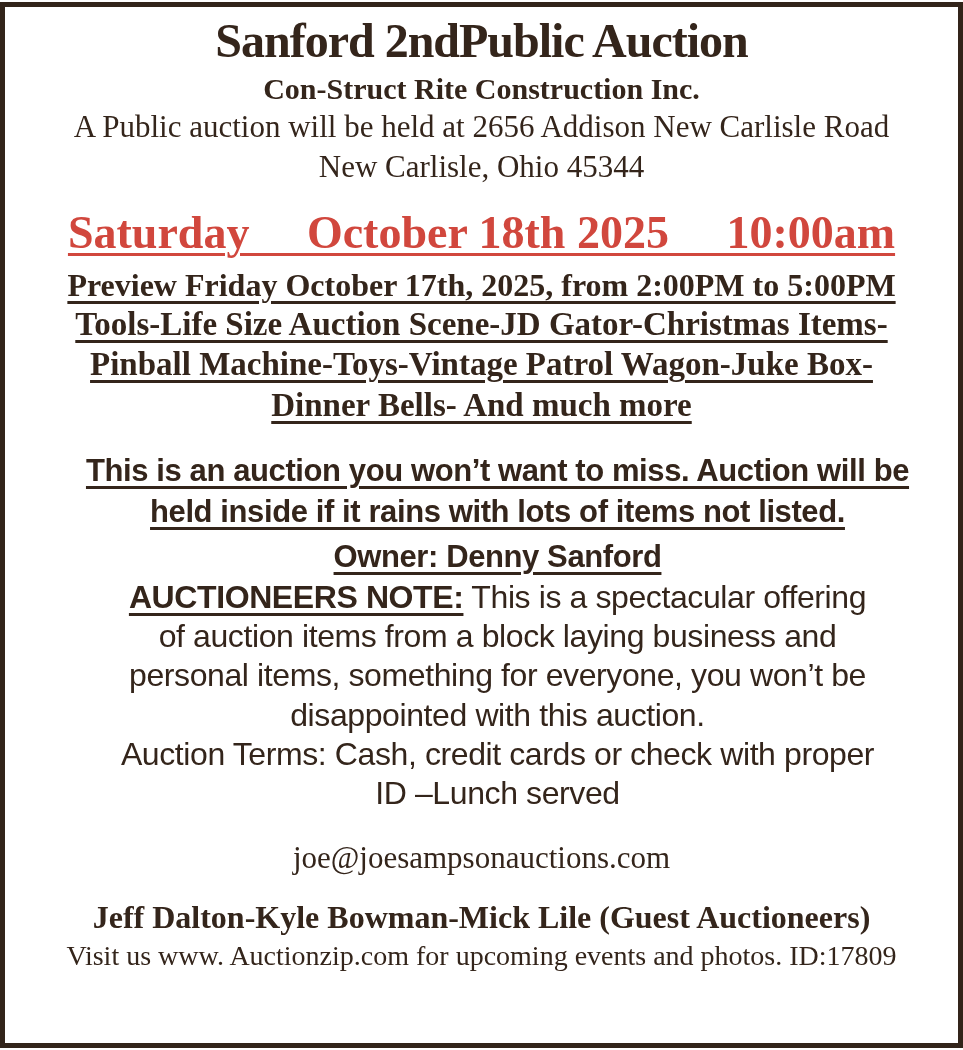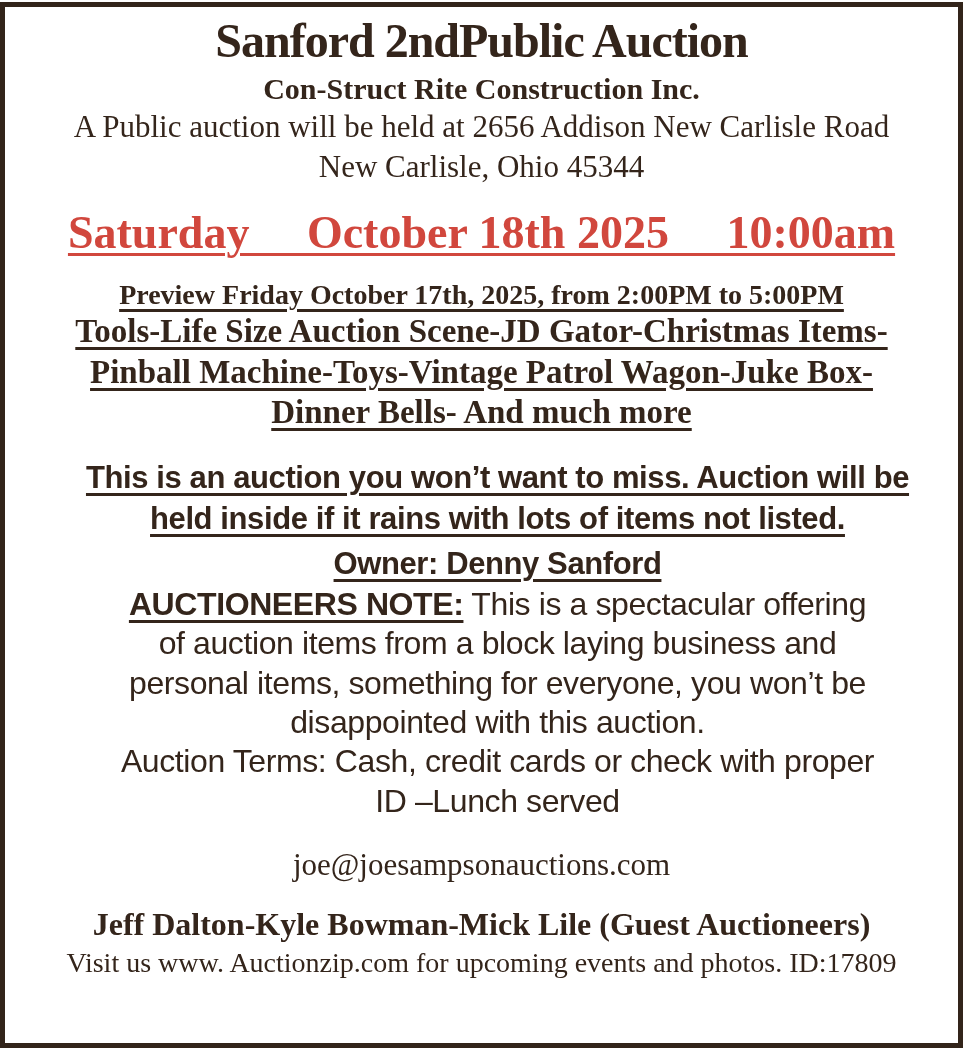--- a/index.html
+++ b/index.html
@@ -52,25 +52,25 @@
     text-decoration: underline;
     text-decoration-thickness: 3px;
     text-underline-offset: 5px;
     white-space: pre;
     margin-top: 18px;
     line-height: 1.2;
   }
   .preview-line {
     font-family: "Liberation Serif", serif;
     font-weight: bold;
-    font-size: 28px;
+    font-size: 32px;
     text-decoration: underline;
     text-decoration-thickness: 3px;
     text-underline-offset: 5px;
-    margin-top: 18px;
+    margin-top: 6px;
     line-height: 1.2;
   }
   .items-line {
     font-family: "Liberation Serif", serif;
     font-weight: bold;
     font-size: 33px;
     text-decoration: underline;
     text-decoration-thickness: 3px;
     text-underline-offset: 5px;
     line-height: 1.22;

